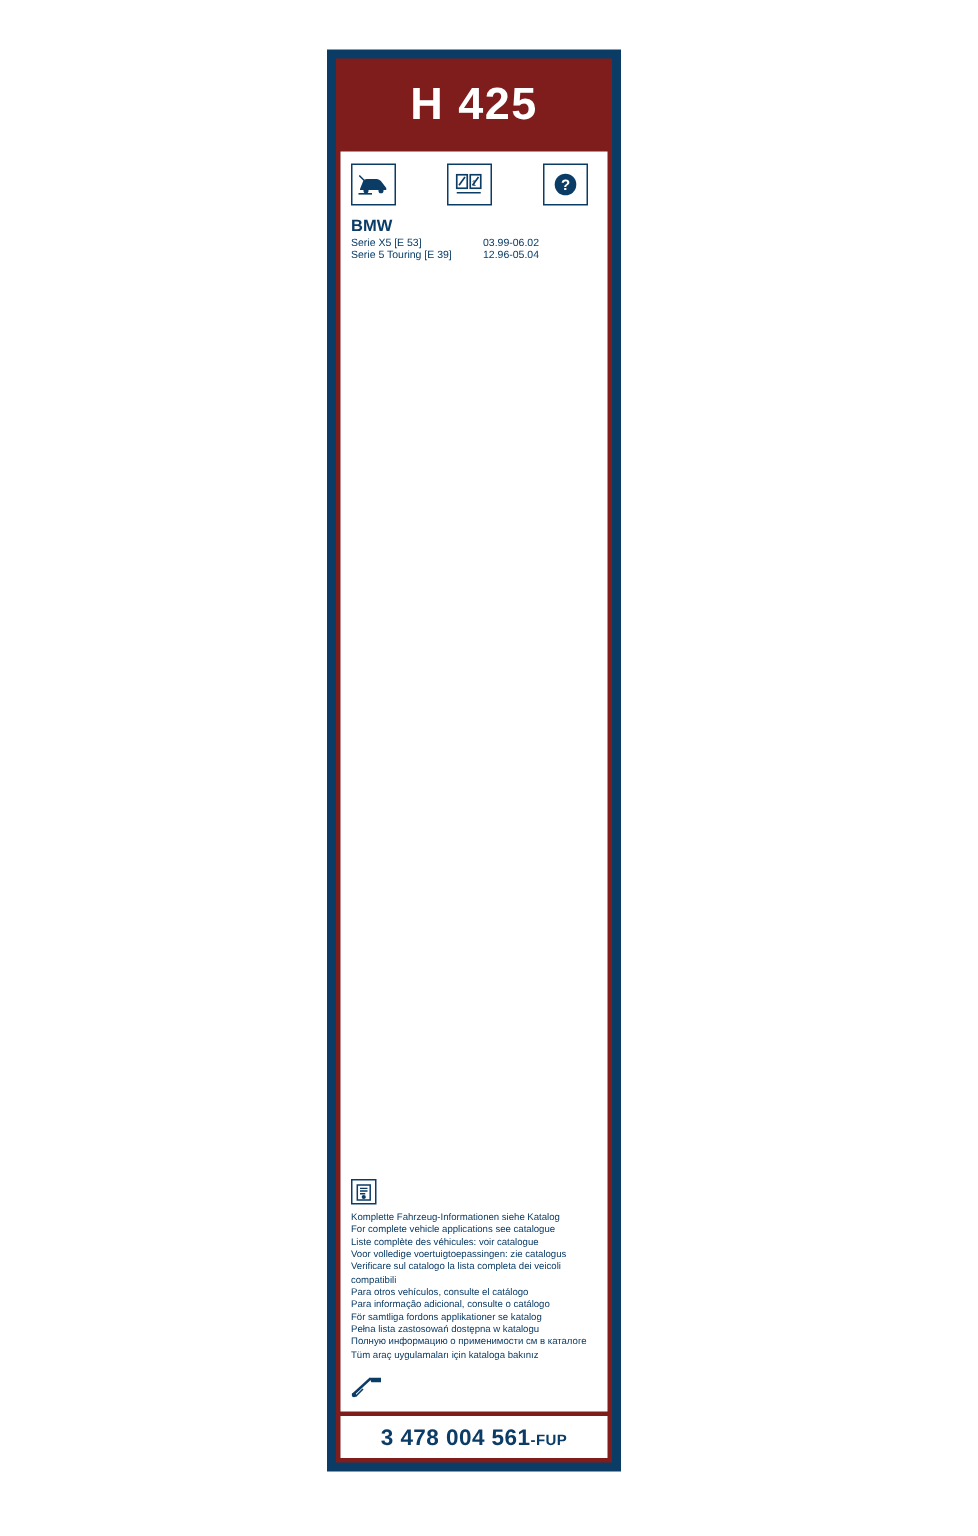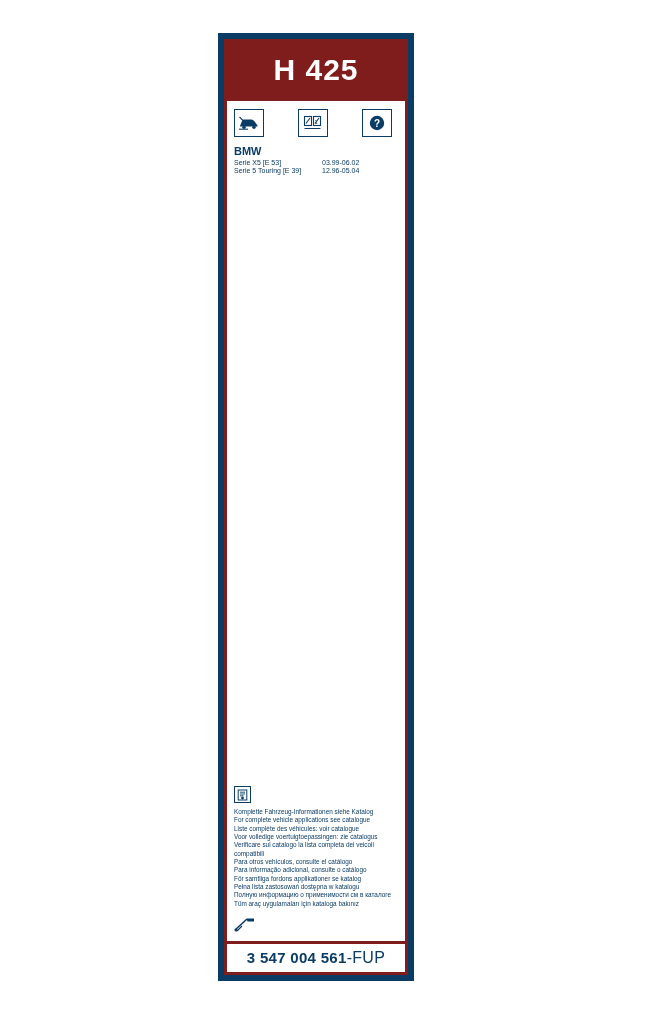--- a/index.html
+++ b/index.html
@@ -116,22 +116,22 @@
     align-items: center;
     justify-content: center;
   }
   .partno {
     color: #0b3c66;
     font-size: 15px;
     font-weight: bold;
     letter-spacing: 0.3px;
   }
   .partno .suffix {
-    font-size: 16px;
-    font-weight: normal;
+    font-size: 10px;
+    font-weight: bold;
   }
 </style>
 </head>
 <body>
 
 <div class="package">
   <div class="inner">
 
     <div class="title-area">
       <div class="title">H 425</div>
@@ -211,17 +211,17 @@
           <path d="M1 13 L13 2" stroke="#0b3c66" stroke-width="1.6" fill="none"></path>
           <path d="M3 14 L8 9" stroke="#0b3c66" stroke-width="1.1" fill="none"></path>
           <path d="M12.5 1.5 L20 1.5 L20 4.5 L13.5 4.5 Z" fill="#0b3c66"></path>
           <circle cx="2" cy="13" r="1.5" fill="#0b3c66"></circle>
         </svg>
       </div>
 
     </div>
 
     <div class="partno-bar">
-      <div class="partno"><span>3 547 004 561</span><span class="suffix">-FUP</span></div>
+      <div class="partno"><span>3 478 004 561</span><span class="suffix">-FUP</span></div>
     </div>
 
   </div>
 </div>
 
 </body></html>

